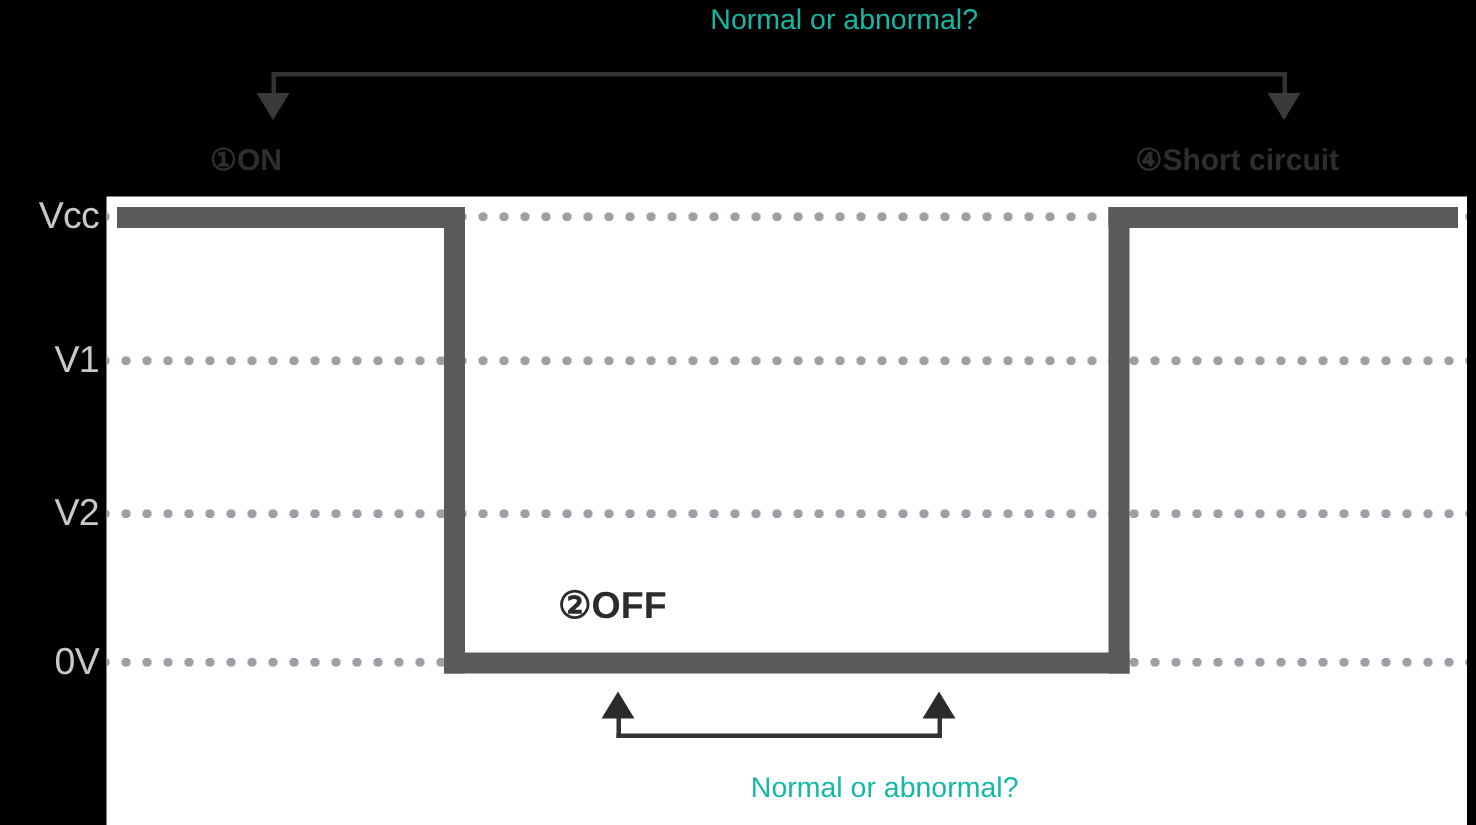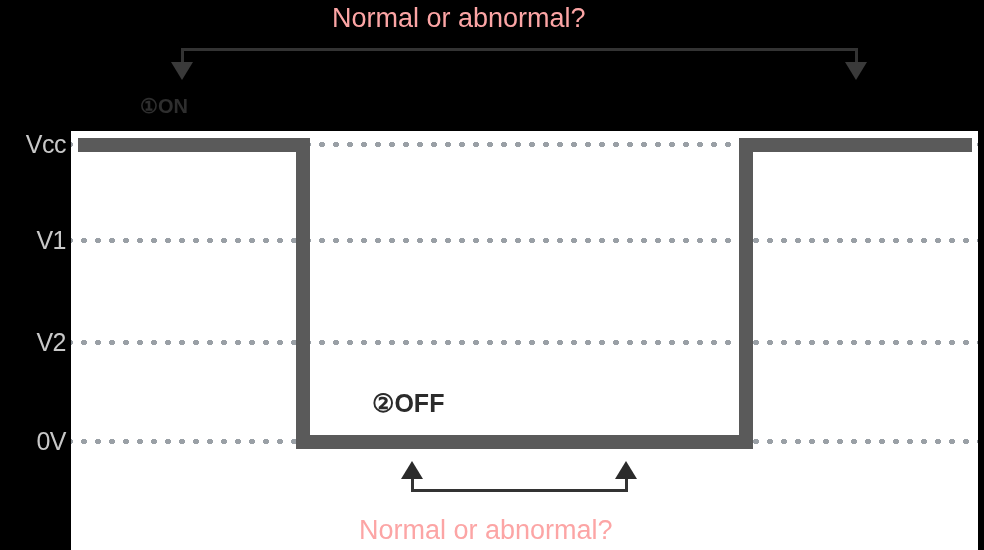--- a/index.html
+++ b/index.html
@@ -63,24 +63,24 @@
     position: absolute;
     color: #2b2b2b;
     font-weight: bold;
     font-size: 25px;
     white-space: nowrap;
   }
 
   
   .question {
     position: absolute;
-    color: #fca5a5;
-    font-size: 27px;
+    color: #14b8a6;
+    font-size: 19px;
     white-space: nowrap;
-    text-align: left;
+    text-align: right;
   }
 
   
   .stage-label {
     position: absolute;
     color: #2e2e2e;
     font-weight: bold;
     font-size: 20px;
     white-space: nowrap;
   }
@@ -113,20 +113,21 @@
 
   <div class="question" style="left:332px; top:3px; width:320px;">Normal or abnormal?</div>
 
   <div class="bracket-line" style="left:181px; top:48px; width:677px; height:3px;"></div>
   <div class="bracket-line" style="left:181px; top:48px; width:3px; height:15px;"></div>
   <div class="bracket-line" style="left:855px; top:48px; width:3px; height:15px;"></div>
   <div class="arrow arrow-down" style="left:171px; top:62px;"></div>
   <div class="arrow arrow-down" style="left:845px; top:62px;"></div>
 
   <div class="stage-label" style="left:140px; top:94px;">①ON</div>
+  <div class="stage-label" style="left:757px; top:94px;">④Short circuit</div>
 
   <div class="axis-label" style="top:130px;">Vcc</div>
   <div class="axis-label" style="top:226px;">V1</div>
   <div class="axis-label" style="top:328px;">V2</div>
   <div class="axis-label" style="top:427px;">0V</div>
 
   <div class="plot-area">
 
     <div class="level-line" style="top:10px;"></div>
     <div class="level-line" style="top:106px;"></div>

